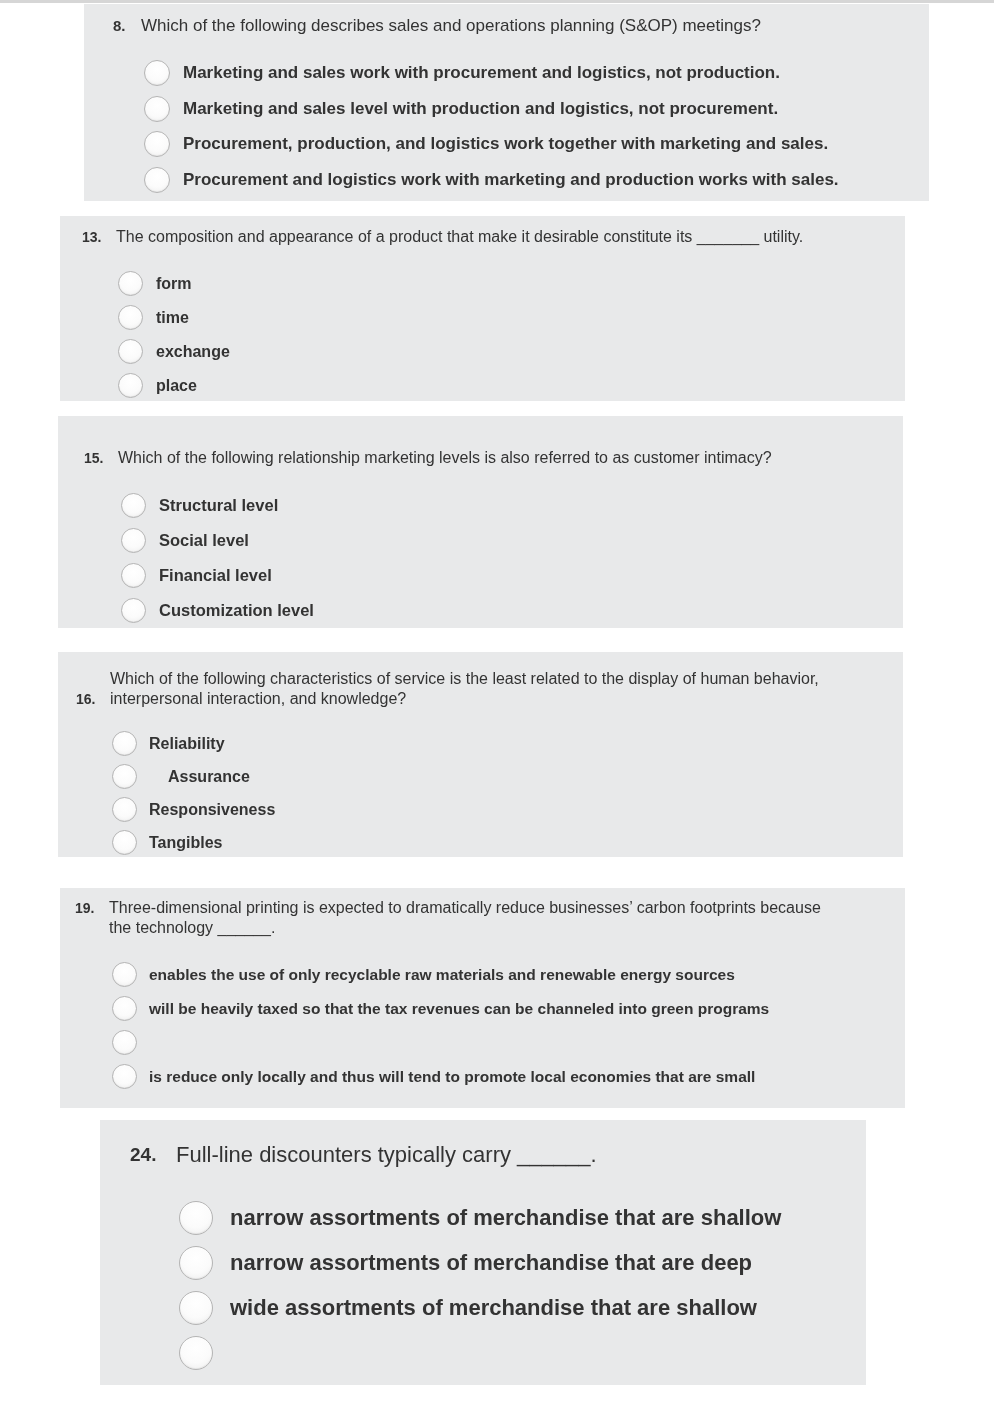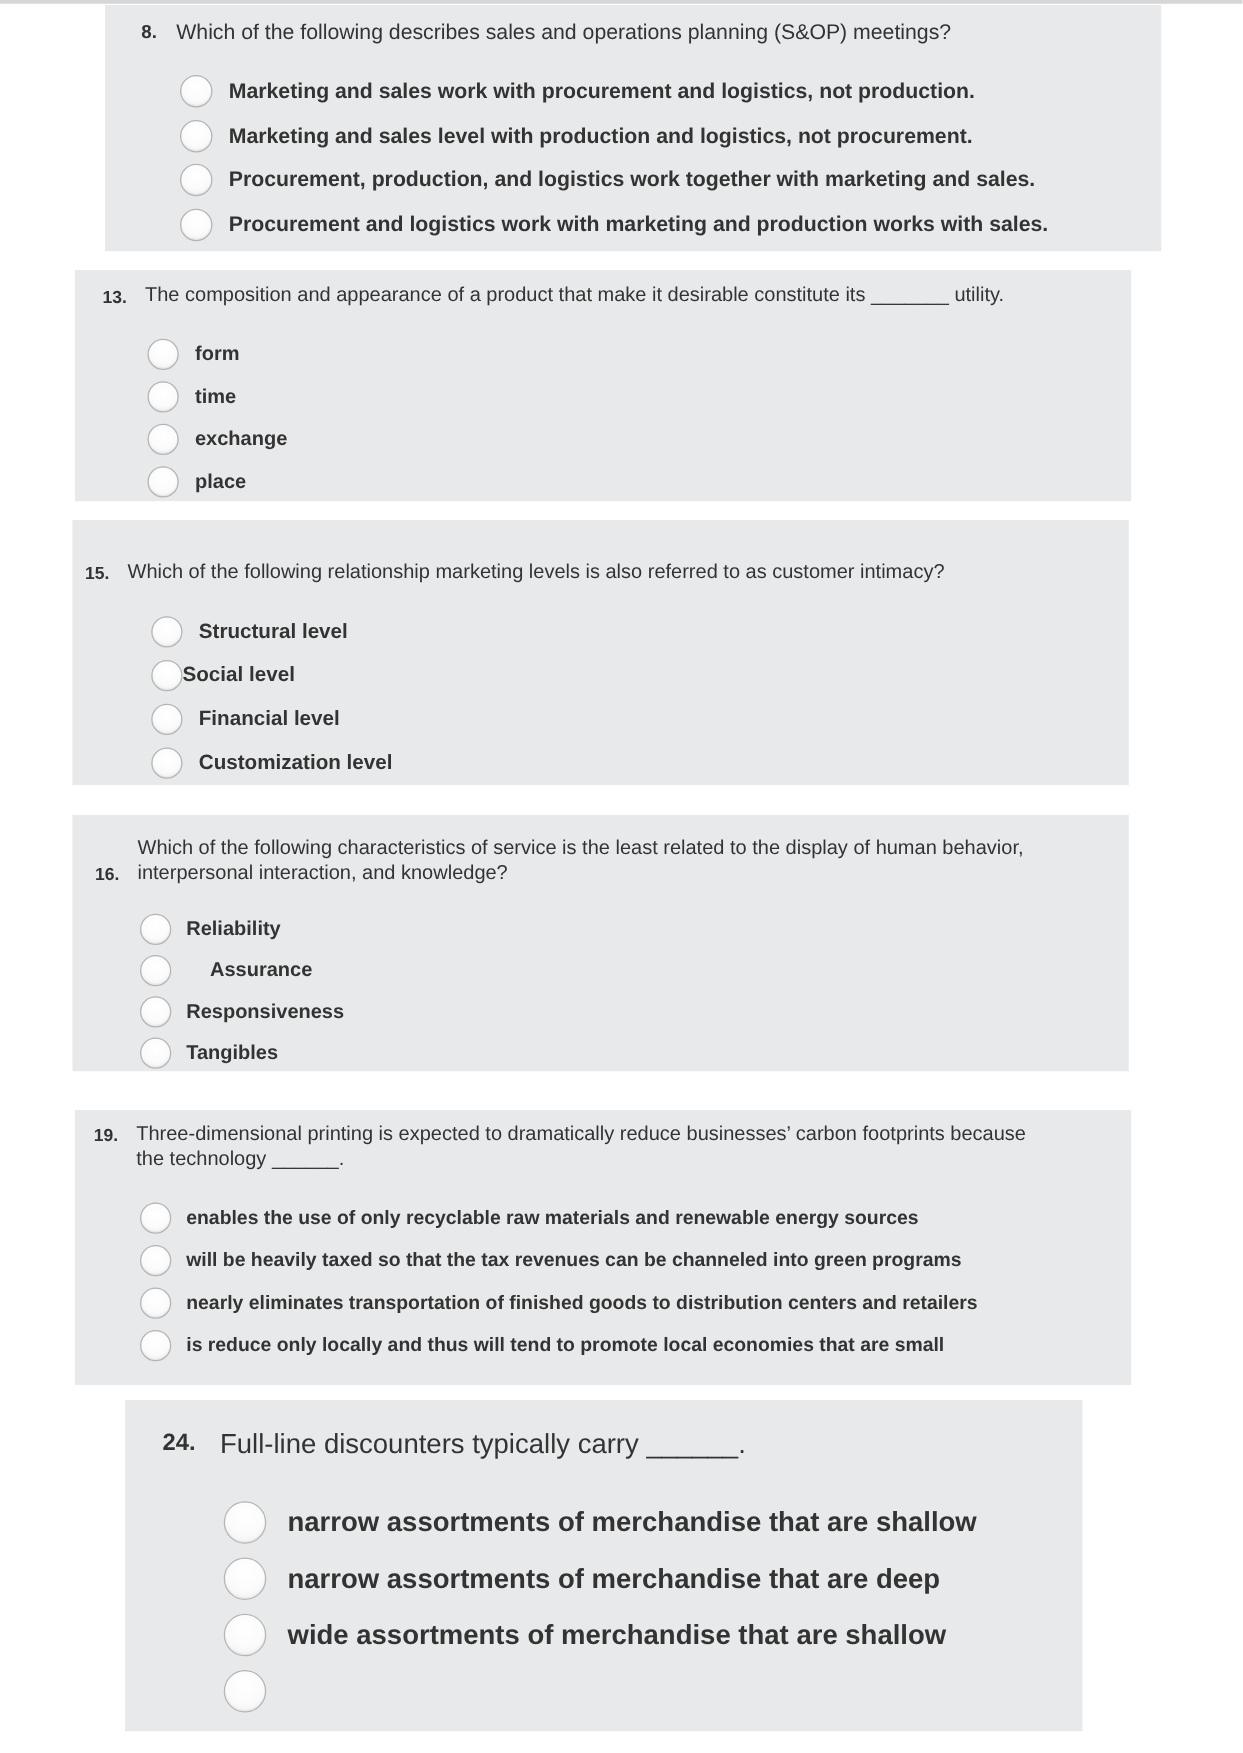--- a/index.html
+++ b/index.html
@@ -64,31 +64,31 @@
 <div class="opt" style="left:118px;top:339px;height:25px;">
   <span class="radio" style="width:25px;height:25px;"></span>
   <span class="olabel" style="margin-left:13px;font-size:16px;">exchange</span>
 </div>
 <div class="opt" style="left:118px;top:373px;height:25px;">
   <span class="radio" style="width:25px;height:25px;"></span>
   <span class="olabel" style="margin-left:13px;font-size:16px;">place</span>
 </div>
 
 <div class="panel" style="left:58px;top:416px;width:845px;height:212px;"></div>
-<div class="qline" style="left:68px;top:449px;font-size:16px;">
+<div class="qline" style="left:84px;top:449px;font-size:16px;">
   <span class="qnum" style="width:34px;font-size:14px;line-height:19px;">15.</span>
   <span class="qtext">Which of the following relationship marketing levels is also referred to as customer intimacy?</span>
 </div>
 <div class="opt" style="left:121px;top:493px;height:25px;">
   <span class="radio" style="width:25px;height:25px;"></span>
   <span class="olabel" style="margin-left:13px;font-size:16.5px;">Structural level</span>
 </div>
 <div class="opt" style="left:121px;top:528px;height:25px;">
   <span class="radio" style="width:25px;height:25px;"></span>
-  <span class="olabel" style="font-size:16.5px;">Social level</span>
+  <span class="olabel" style="margin-left:13px;font-size:16.5px;">Social level</span>
 </div>
 <div class="opt" style="left:121px;top:563px;height:25px;">
   <span class="radio" style="width:25px;height:25px;"></span>
   <span class="olabel" style="margin-left:13px;font-size:16.5px;">Financial level</span>
 </div>
 <div class="opt" style="left:121px;top:598px;height:25px;">
   <span class="radio" style="width:25px;height:25px;"></span>
   <span class="olabel" style="margin-left:13px;font-size:16.5px;">Customization level</span>
 </div>
 
@@ -128,21 +128,20 @@
 <div class="opt" style="left:112px;top:962px;height:25px;">
   <span class="radio" style="width:25px;height:25px;"></span>
   <span class="olabel" style="margin-left:12px;font-size:15.5px;">enables the use of only recyclable raw materials and renewable energy sources</span>
 </div>
 <div class="opt" style="left:112px;top:996px;height:25px;">
   <span class="radio" style="width:25px;height:25px;"></span>
   <span class="olabel" style="margin-left:12px;font-size:15.5px;">will be heavily taxed so that the tax revenues can be channeled into green programs</span>
 </div>
 <div class="opt" style="left:112px;top:1030px;height:25px;">
   <span class="radio" style="width:25px;height:25px;"></span>
-  <span class="olabel" style="margin-left:12px;font-size:15.5px;">nearly eliminates transportation of finished goods to distribution centers and retailers</span>
 </div>
 <div class="opt" style="left:112px;top:1064px;height:25px;">
   <span class="radio" style="width:25px;height:25px;"></span>
   <span class="olabel" style="margin-left:12px;font-size:15.5px;">is reduce only locally and thus will tend to promote local economies that are small</span>
 </div>
 
 <div class="panel" style="left:100px;top:1120px;width:766px;height:265px;"></div>
 <div class="qline" style="left:130px;top:1142px;font-size:22px;">
   <span class="qnum" style="width:46px;font-size:19px;line-height:26px;">24.</span>
   <span class="qtext">Full-line discounters typically carry ______.</span>

